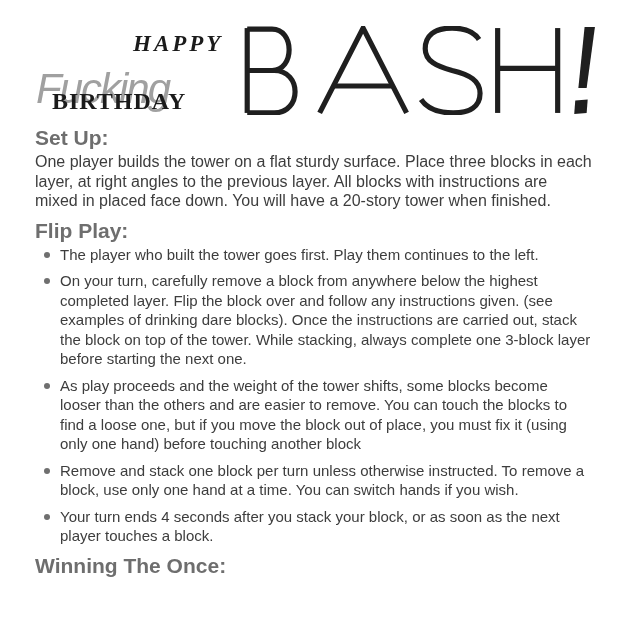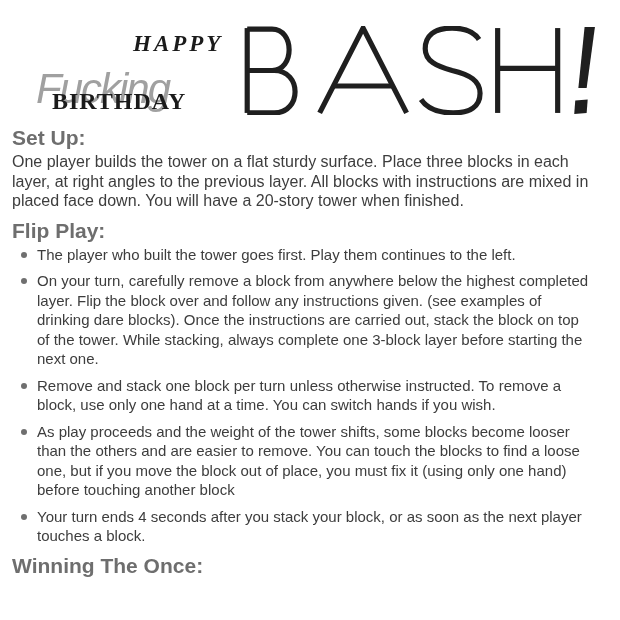--- a/index.html
+++ b/index.html
@@ -31,21 +31,21 @@
     font-size: 24px; letter-spacing: 1px; color: #1b1b1b; z-index: 2;
   }
   .bash-wordmark { position: absolute; left: 240px; top: 26px; width: 358px; height: 89px; }
   .bash-wordmark svg { display: block; width: 358px; height: 89px; }
   .sr-only {
     position: absolute; width: 1px; height: 1px; overflow: hidden;
     clip: rect(0 0 0 0); white-space: nowrap;
   }
 
   
-  .content { padding: 0 28px 0 12px; }
+  .content { padding: 0 28px 0 35px; }
   .section-heading {
     font-size: 21px; font-weight: 700; color: #6e6e6e;
     line-height: 22px; margin: 9px 0 3px 0;
   }
   .body-text {
     font-size: 16px; line-height: 19.5px; color: #3d3d3d; margin: 0;
   }
   ul.rules-list { list-style: none; margin: 0; padding: 0; }
   ul.rules-list li { display: flex; margin: 0 0 7px 0; }
   .bullet-dot {
@@ -101,25 +101,25 @@
       <li>
         <span class="bullet-dot"></span>
         <span class="li-text">The player who built the tower goes first. Play them continues to the left.</span>
       </li>
       <li>
         <span class="bullet-dot"></span>
         <span class="li-text">On your turn, carefully remove a block from anywhere below the highest completed layer. Flip the block over and follow any instructions given. (see examples of drinking dare blocks). Once the instructions are carried out, stack the block on top of the tower. While stacking, always complete one 3-block layer before starting the next one.</span>
       </li>
       <li>
         <span class="bullet-dot"></span>
-        <span class="li-text">Remove and stack one block per turn unless otherwise instructed. To remove a block, use only one hand at a time. You can switch hands if you wish.</span>
+        <span class="li-text">As play proceeds and the weight of the tower shifts, some blocks become looser than the others and are easier to remove. You can touch the blocks to find a loose one, but if you move the block out of place, you must fix it (using only one hand) before touching another block</span>
       </li>
       <li>
         <span class="bullet-dot"></span>
-        <span class="li-text">As play proceeds and the weight of the tower shifts, some blocks become looser than the others and are easier to remove. You can touch the blocks to find a loose one, but if you move the block out of place, you must fix it (using only one hand) before touching another block</span>
+        <span class="li-text">Remove and stack one block per turn unless otherwise instructed. To remove a block, use only one hand at a time. You can switch hands if you wish.</span>
       </li>
       <li>
         <span class="bullet-dot"></span>
         <span class="li-text">Your turn ends 4 seconds after you stack your block, or as soon as the next player touches a block.</span>
       </li>
     </ul>
 
     <div class="section-heading">Winning The Once:</div>
 
   </main>

